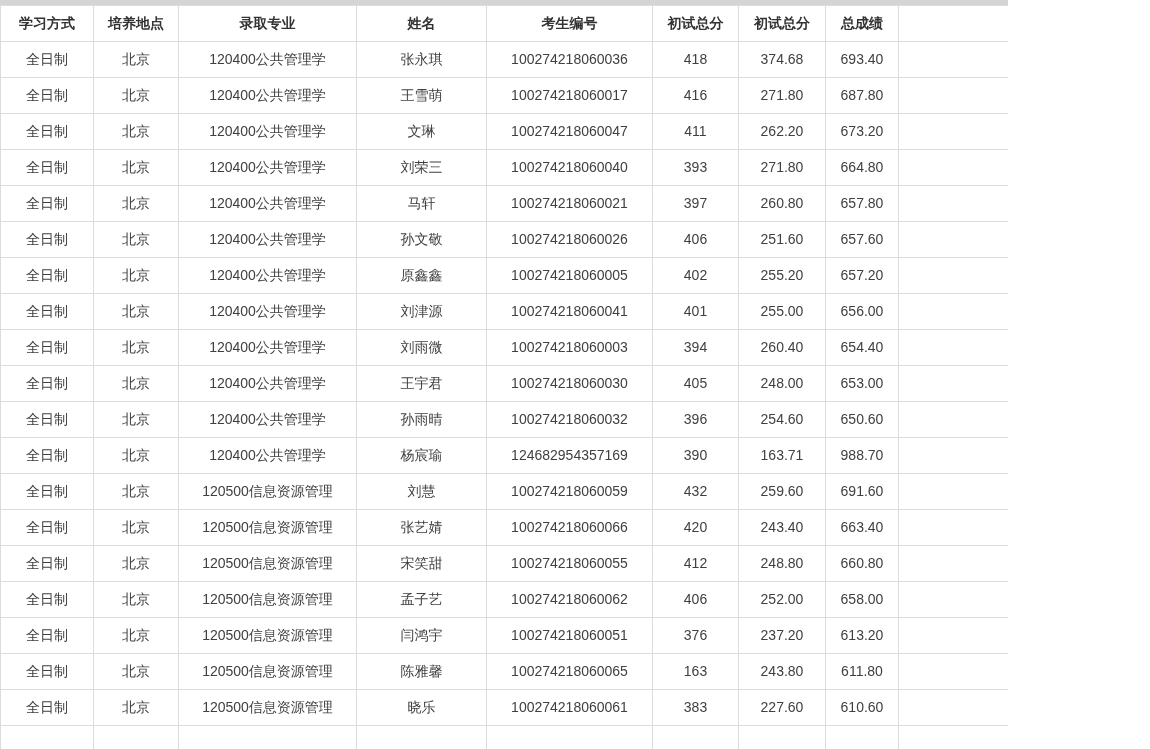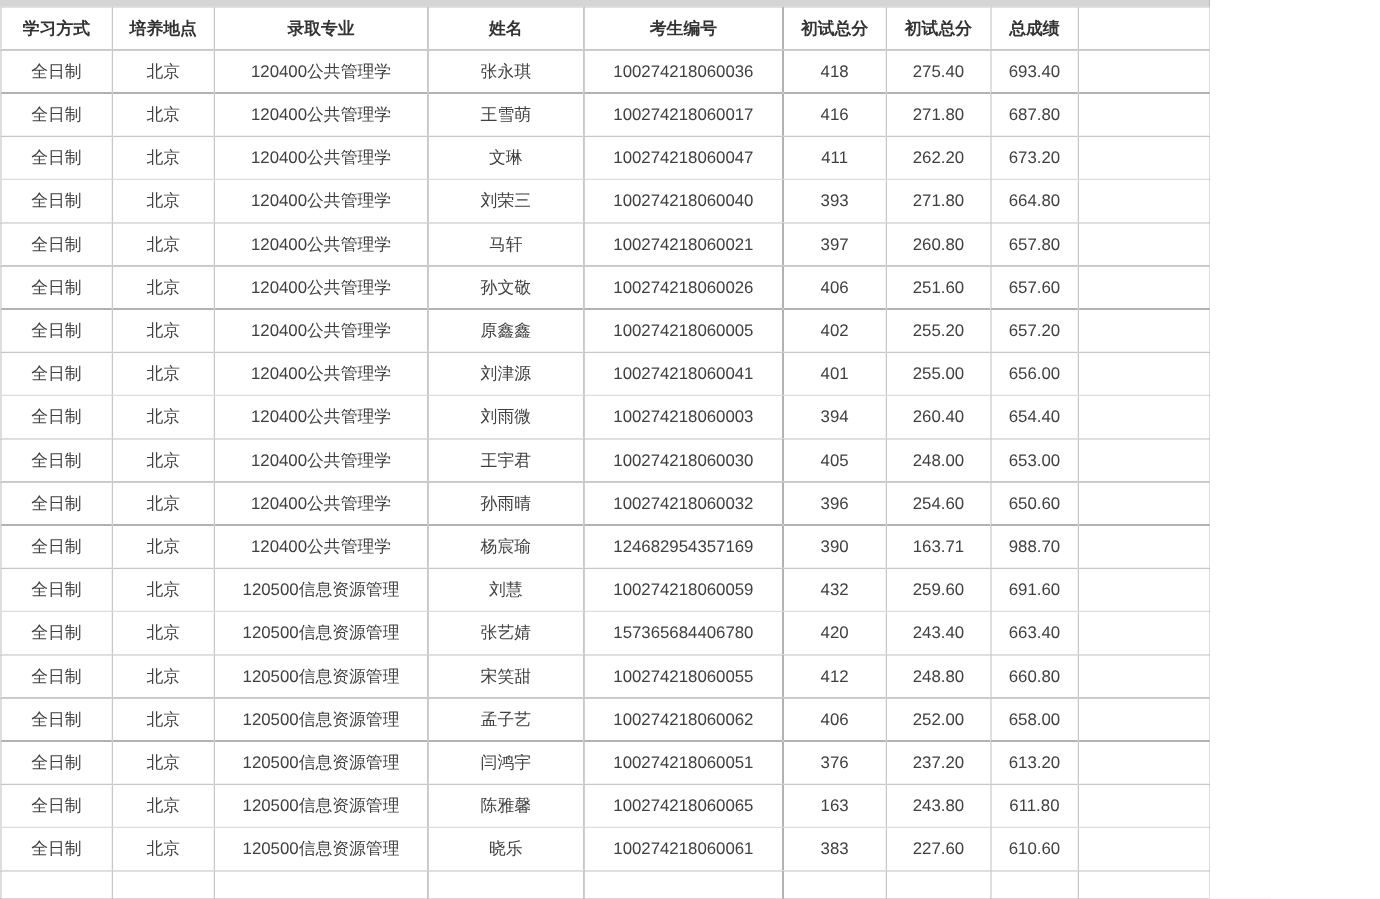--- a/index.html
+++ b/index.html
@@ -10,21 +10,21 @@
   body {
     width: 1150px;
     height: 749px;
     overflow: hidden;
     font-family: "Liberation Sans", "DejaVu Sans", sans-serif;
   }
   .page {
     width: 1008px;
     height: 749px;
     overflow: hidden;
-    background: #737373;
+    background: #0f766e;
   }
   .top-band {
     height: 5px;
     background: #d5d5d5;
   }
   table.admission-table {
     border-collapse: collapse;
     table-layout: fixed;
     width: 1150px;
   }
@@ -93,21 +93,21 @@
         </tr>
     </thead>
     <tbody>
         <tr>
           <td>全日制</td>
           <td>北京</td>
           <td>120400公共管理学</td>
           <td>张永琪</td>
           <td>100274218060036</td>
           <td>418</td>
-          <td>275.40</td>
+          <td>374.68</td>
           <td>693.40</td>
           <td></td>
         </tr>
         <tr>
           <td>全日制</td>
           <td>北京</td>
           <td>120400公共管理学</td>
           <td>王雪萌</td>
           <td>100274218060017</td>
           <td>416</td>
@@ -234,21 +234,21 @@
           <td>432</td>
           <td>259.60</td>
           <td>691.60</td>
           <td></td>
         </tr>
         <tr>
           <td>全日制</td>
           <td>北京</td>
           <td>120500信息资源管理</td>
           <td>张艺婧</td>
-          <td>157365684406780</td>
+          <td>100274218060066</td>
           <td>420</td>
           <td>243.40</td>
           <td>663.40</td>
           <td></td>
         </tr>
         <tr>
           <td>全日制</td>
           <td>北京</td>
           <td>120500信息资源管理</td>
           <td>宋笑甜</td>

